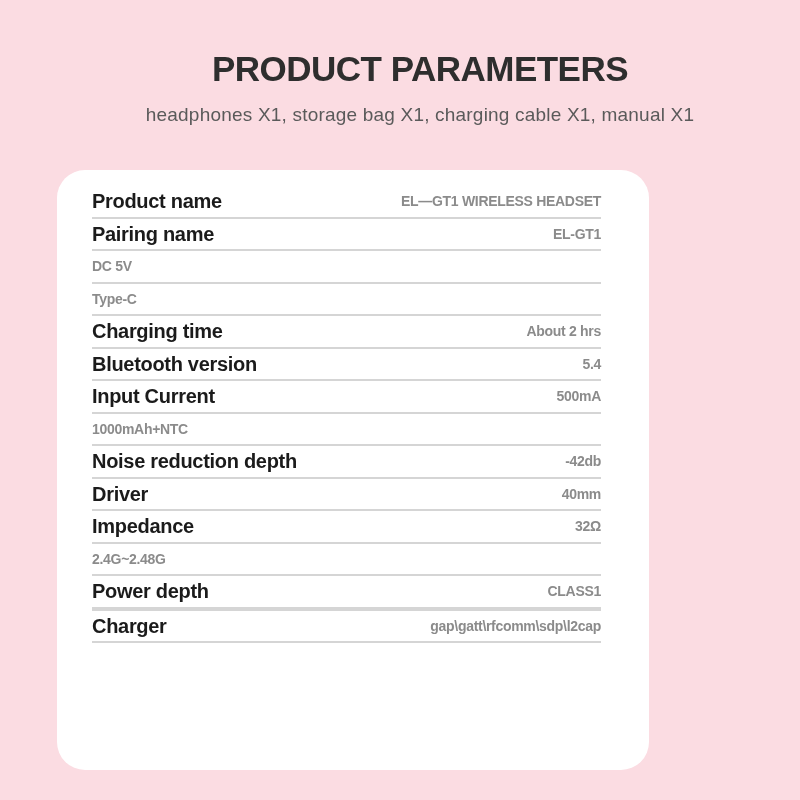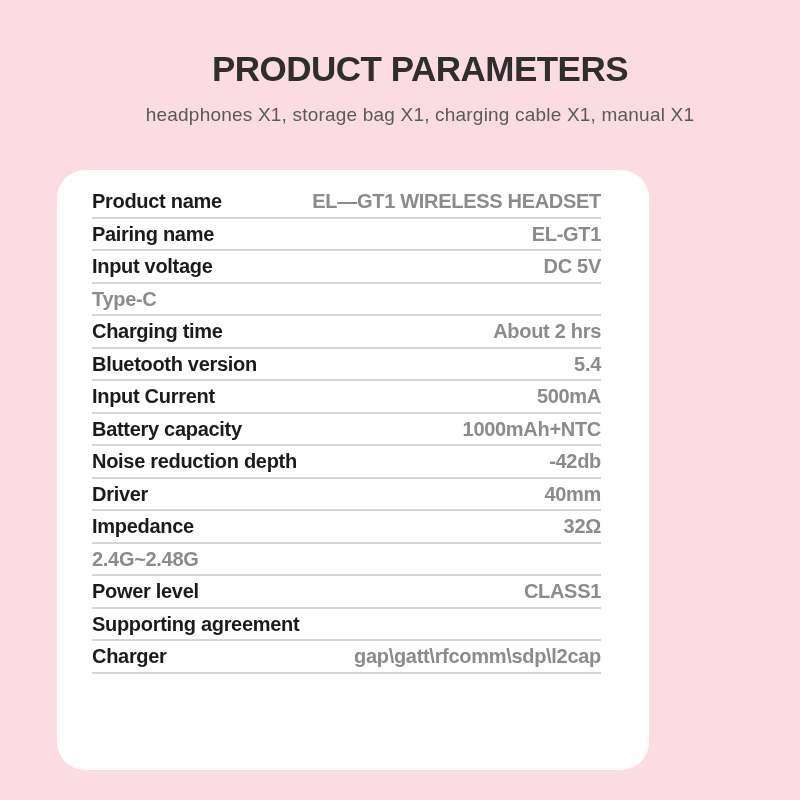--- a/index.html
+++ b/index.html
@@ -55,21 +55,21 @@
   }
   .label {
     font-size: 20px;
     font-weight: bold;
     color: var(--label-color, #1b1b1b);
     line-height: 30.5px;
     white-space: nowrap;
     letter-spacing: -0.3px;
   }
   .value {
-    font-size: 20px;
+    font-size: 14px;
     font-weight: bold;
     color: var(--value-color, #8b8b8b);
     text-align: right;
     line-height: 30.5px;
     letter-spacing: -0.3px;
   }
 </style>
 </head>
 <body>
 
@@ -86,21 +86,20 @@
             <div>EL—GT1 WIRELESS HEADSET</div>
           </div>
         </div>
         <div class="row">
           <div class="label">Pairing name</div>
           <div class="value">
             <div>EL-GT1</div>
           </div>
         </div>
         <div class="row">
-          <div class="label">Input voltage</div>
           <div class="value">
             <div>DC 5V</div>
           </div>
         </div>
         <div class="row">
           <div class="value">
             <div>Type-C</div>
           </div>
         </div>
         <div class="row">
@@ -115,21 +114,20 @@
             <div>5.4</div>
           </div>
         </div>
         <div class="row">
           <div class="label">Input Current</div>
           <div class="value">
             <div>500mA</div>
           </div>
         </div>
         <div class="row">
-          <div class="label">Battery capacity</div>
           <div class="value">
             <div>1000mAh+NTC</div>
           </div>
         </div>
         <div class="row">
           <div class="label">Noise reduction depth</div>
           <div class="value">
             <div>-42db</div>
           </div>
         </div>
@@ -144,27 +142,26 @@
           <div class="value">
             <div>32Ω</div>
           </div>
         </div>
         <div class="row">
           <div class="value">
             <div>2.4G~2.48G</div>
           </div>
         </div>
         <div class="row">
-          <div class="label">Power level</div>
+          <div class="label">Power depth</div>
           <div class="value">
             <div>CLASS1</div>
           </div>
         </div>
         <div class="row">
-          <div class="label">Supporting agreement</div>
         </div>
         <div class="row">
           <div class="label">Charger</div>
           <div class="value">
             <div>gap\gatt\rfcomm\sdp\l2cap</div>
           </div>
         </div>
       </div>
   </div>
 </div>

